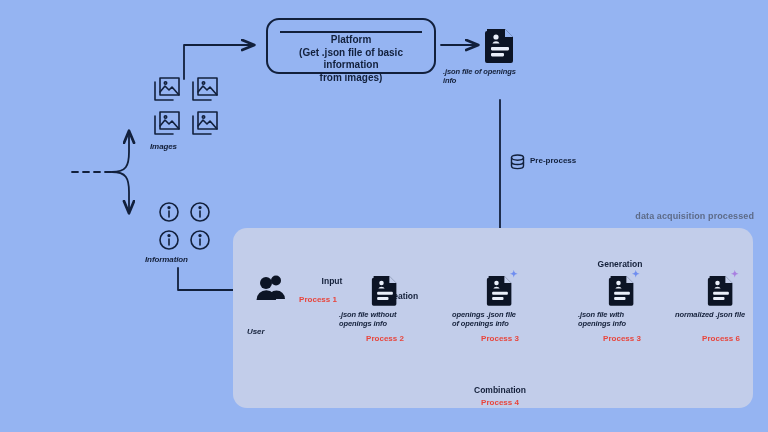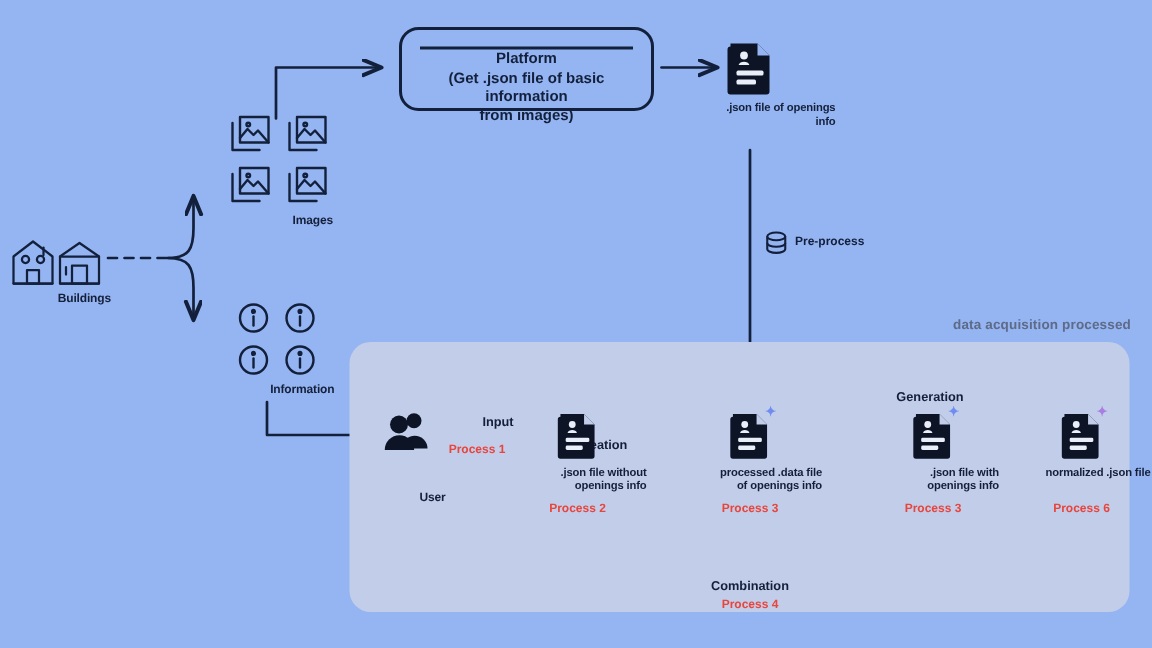--- a/index.html
+++ b/index.html
@@ -7,23 +7,24 @@
     width:768px;height:432px;overflow:hidden;
     background:#95b4f2;
     font-family:"Liberation Sans", sans-serif;
     position:relative;
   }
   #stage{position:absolute;inset:0;width:768px;height:432px;}
   svg.layer{position:absolute;left:0;top:0;width:768px;height:432px;overflow:visible;pointer-events:none;}
 
   .node{position:absolute;}
   .lbl{
-    position:absolute;text-align:right;color:#14203a;
+    position:absolute;text-align:left;color:#14203a;
     font-weight:bold;line-height:1.18;letter-spacing:-0.1px;
     white-space:pre-line;
+    font-style:italic;
   }
   .lbl.sm{font-size:8px;}
   .lbl.xs{font-size:7.5px;}
   .proc{color:#e8453c;font-weight:bold;font-size:8px;text-align:center;position:absolute;}
   .stepname{color:#14203a;font-weight:bold;font-size:8.5px;text-align:center;position:absolute;}
 
   
   #platform-box{
     position:absolute;left:266px;top:18px;width:166px;height:52px;
     border:2px solid #12203c;border-radius:13px;background:transparent;
@@ -86,38 +87,20 @@
 
     <path d="M647,290 L703,290" stroke="#12203c" stroke-width="1.8" fill="none" marker-end="url(#ah)" stroke-linecap="round"></path>
 
     <path d="M383,353 L383,382 L619,382 L619,358" stroke="#12203c" stroke-width="1.8" fill="none" stroke-linejoin="round" stroke-linecap="round" marker-end="url(#ah)"></path>
     <path d="M500,353 L500,382" stroke="#12203c" stroke-width="1.8" fill="none" stroke-linecap="round"></path>
   </svg>
 
   <div id="acq-panel"></div>
   <div id="acq-title">data acquisition processed</div>
 
-  <div class="node" style="left:6px;top:158px;">
-    <svg width="64" height="34" viewBox="0 0 64 34">
-      <g fill="none" stroke="#12203c" stroke-width="1.5" stroke-linejoin="round" stroke-linecap="round">
-        <path d="M3,31 L3,13 L16,3 L29,13 L29,31 Z"></path>
-        <path d="M3,31 L29,31"></path>
-        <circle cx="11" cy="15" r="2.4"></circle>
-          <circle cx="21" cy="15" r="2.4"></circle>
-        <rect x="12" y="22" width="8" height="9"></rect>
-        <path d="M23,7 L23,12"></path>
-        <path d="M34,31 L34,13 L47,4 L60,13 L60,31 Z"></path>
-        <path d="M34,31 L60,31"></path>
-        <path d="M34,13 L60,13"></path>
-        <rect x="42" y="19" width="10" height="12"></rect>
-        <path d="M38,20 L38,25"></path>
-      </g>
-    </svg>
-    <div class="lbl sm" style="left:-2px;top:36px;width:70px;">Buildings</div>
-  </div>
 
   <div class="node" style="left:150px;top:74px;">
     <div class="grid2" style="left:0;top:0;width:72px;height:64px;gap:4px;">
       <div class="iconcell">
         <svg width="28" height="26" viewBox="0 0 28 26">
             <g fill="none" stroke="#12203c" stroke-width="1.6" stroke-linejoin="round" stroke-linecap="round">
           <path d="M2,6 L2,24 L20,24"></path>
               <rect x="7" y="2" width="19" height="17"></rect>
           <path d="M7,16 L12,10 L16,14 L19,11 L26,19"></path>
               <circle cx="12.5" cy="7" r="1.2"></circle>
@@ -262,21 +245,21 @@
   <div class="node" style="left:486px;top:273px;">
     <svg width="28" height="34" viewBox="0 0 32 38">
       <path d="M3,3 h18 l8,8 v24 a2,2 0 0 1 -2,2 h-24 a2,2 0 0 1 -2,-2 v-28 a2,2 0 0 1 2,-2 z" fill="#0c1425"></path>
       <path d="M21,3 l8,8 h-8 z" fill="#c2cdea"></path>
       <circle cx="12" cy="11" r="2.6" fill="#e9eef9"></circle>
       <path d="M8.4,17.4 a3.8,3.2 0 0 1 7.2,0 z" fill="#e9eef9"></path>
       <rect x="7" y="21" width="18" height="3.4" rx="1.1" fill="#e9eef9"></rect>
       <rect x="7" y="27" width="13" height="3.4" rx="1.1" fill="#e9eef9"></rect>
     </svg>
     <div class="sparkle" style="left:24px;top:-3px;color:#6f8df0;">✦</div>
-    <div class="lbl xs" style="left:-34px;top:38px;width:96px;">processed .data file
+    <div class="lbl xs" style="left:-34px;top:38px;width:96px;">openings .json file
 of openings info</div>
     <div class="proc" style="left:-34px;top:61px;width:96px;">Process 3</div>
   </div>
 
   <div class="stepname" style="left:583px;top:259px;width:74px;">Generation</div>
   <div class="node" style="left:608px;top:273px;">
     <svg width="28" height="34" viewBox="0 0 32 38">
       <path d="M3,3 h18 l8,8 v24 a2,2 0 0 1 -2,2 h-24 a2,2 0 0 1 -2,-2 v-28 a2,2 0 0 1 2,-2 z" fill="#0c1425"></path>
       <path d="M21,3 l8,8 h-8 z" fill="#c2cdea"></path>
       <circle cx="12" cy="11" r="2.6" fill="#e9eef9"></circle>

